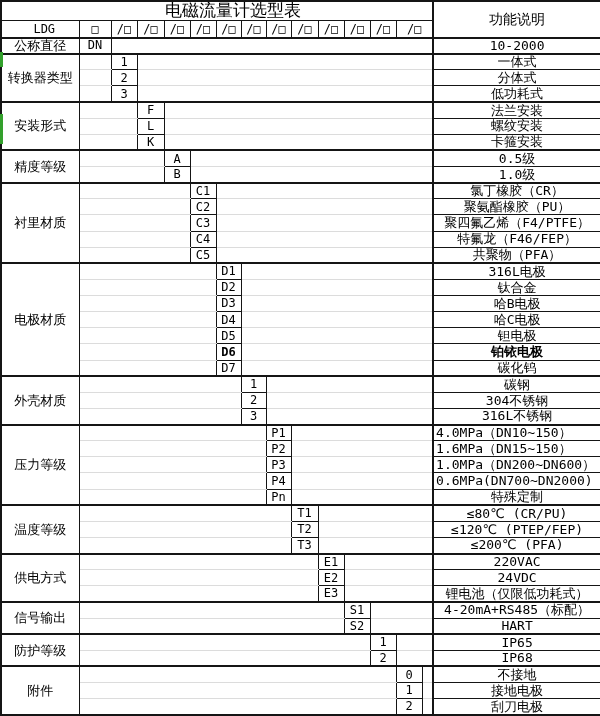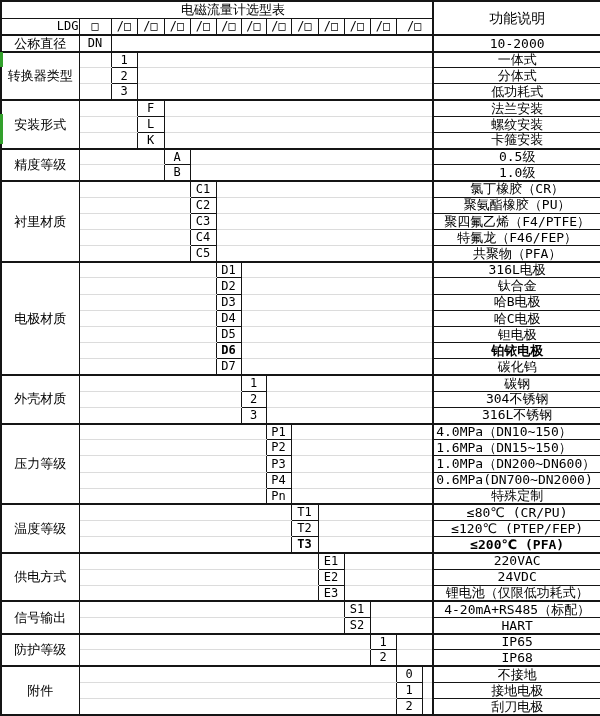--- a/index.html
+++ b/index.html
@@ -11,26 +11,26 @@
   td{padding:0;margin:0;vertical-align:middle;text-align:center;
      font-size:13px;line-height:1.05;overflow:hidden;white-space:nowrap;}
   
   .bk{border:1px solid #151515;}
   
   .gap{border-bottom:1px solid #dcdcdc;}
   
   .ce{border-bottom:2px solid #151515 !important;}
   
   .fcol{border-left:2px solid #151515;}
-  .title{font-size:13px;padding-left:32px;}
+  .title{font-size:17px;padding-left:32px;}
   .fhead{font-size:14px;}
   .lbl{font-size:13px;}
   .code{font-size:12px;}
   .left{text-align:left;padding-left:2px;}
-  .pfx{text-align:right;padding-left:8px;}
+  .pfx{text-align:center;padding-left:8px;}
   .green-mark{position:absolute;left:0;width:3px;background:#33a02c;}
 </style>
 </head>
 <body>
 
 <div id="wrap">
   <table>
     <colgroup>
       <col style="width:78px">
         <col style="width:32px">
@@ -257,21 +257,21 @@
           <td class="bk code">T1</td>
           <td class="gap" colspan="5"></td>
           <td class="bk fcol">≤80℃ (CR/PU)</td>
         </tr>
         <tr style="height: 16px; margin-left: 24px;">
           <td class="gap" colspan="8"></td>
           <td class="bk code">T2</td>
           <td class="gap" colspan="5"></td>
           <td class="bk fcol">≤120℃ (PTEP/FEP)</td>
         </tr>
-        <tr style="height: 16px; font-weight: bold;">
+        <tr style="height: 16px;">
           <td class="gap ce" colspan="8"></td>
           <td class="bk code ce">T3</td>
           <td class="gap ce" colspan="5"></td>
           <td class="bk fcol ce">≤200℃ (PFA)</td>
         </tr>
         <tr style="height: 16px;">
           <td class="bk lbl ce" rowspan="3">供电方式</td>
           <td class="gap" colspan="9"></td>
           <td class="bk code">E1</td>
           <td class="gap" colspan="4"></td>

